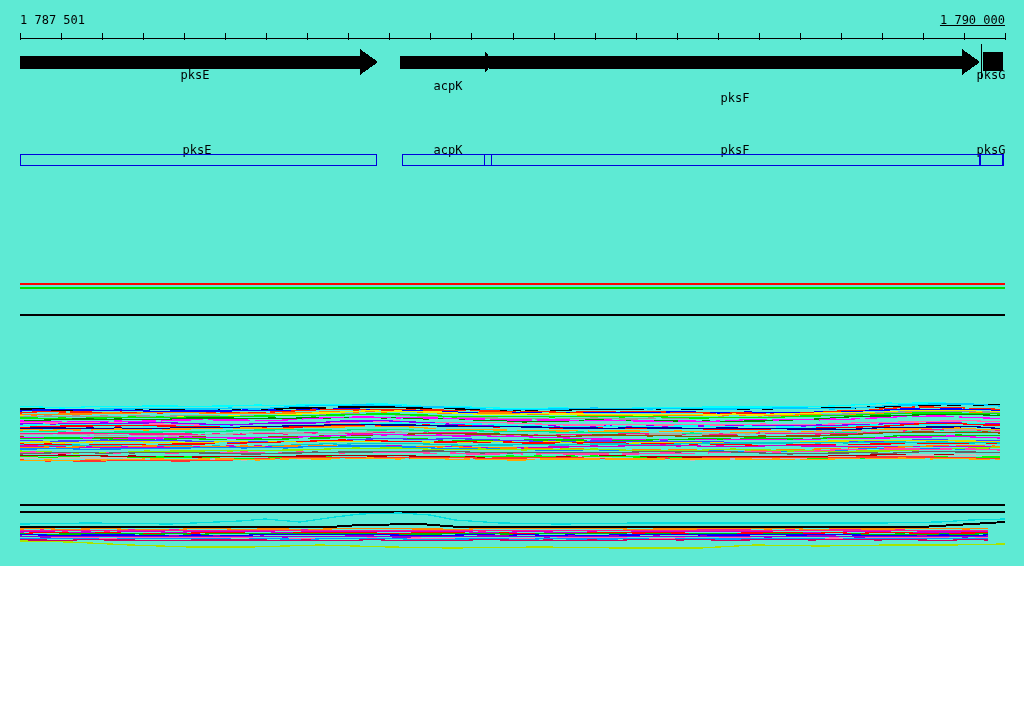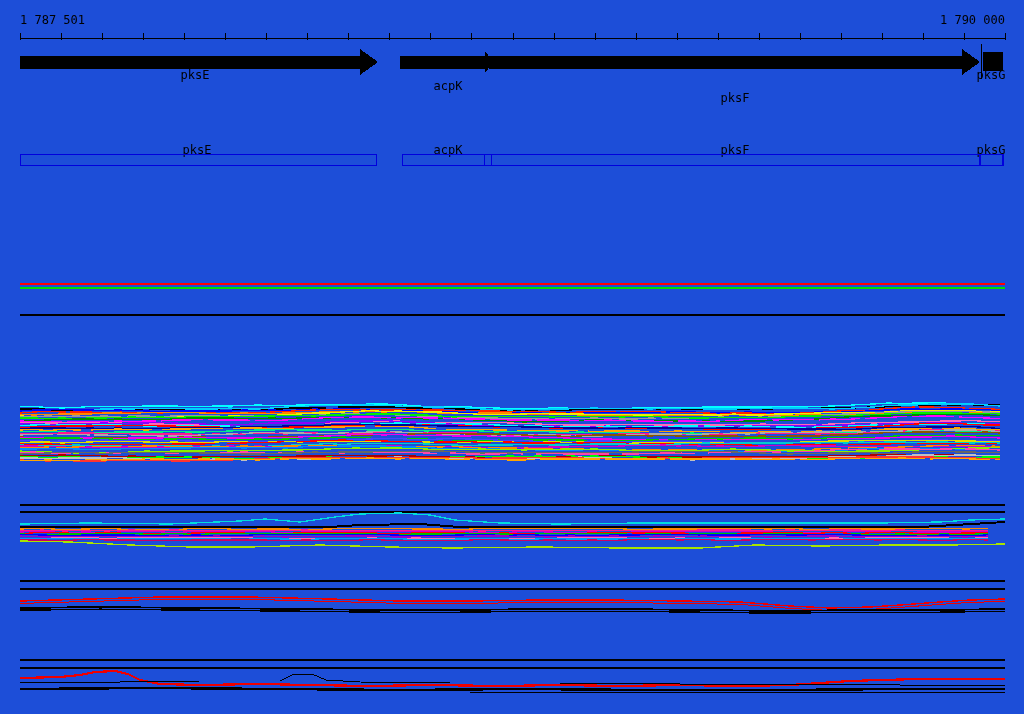--- a/index.html
+++ b/index.html
@@ -1,24 +1,24 @@
 <!DOCTYPE html>
 <html><head>
 <meta charset="utf-8">
 <style>
   html,body{margin:0;padding:0;background:#ffffff;}
   .canvas{
-    position:relative;width:1024px;height:714px;background:#1d4ed8;overflow:hidden;
+    position:relative;width:1024px;height:566px;background:#5eead4;overflow:hidden;
     font-family:"DejaVu Sans Mono", monospace;
   }
   .coord{
     position:absolute;top:13px;font-size:12px;color:#000;white-space:pre;
   }
   .coord.left{left:20px;}
-  .coord.right{right:19px;text-align:left;}
+  .coord.right{right:19px;text-align:left;text-decoration:underline;}
   .glabel{
     position:absolute;font-size:12px;color:#000;white-space:nowrap;
     transform:translateX(-50%);
   }
   svg{position:absolute;left:0;top:0;}
 </style>
 </head>
 <body>
 
 <div class="canvas">

